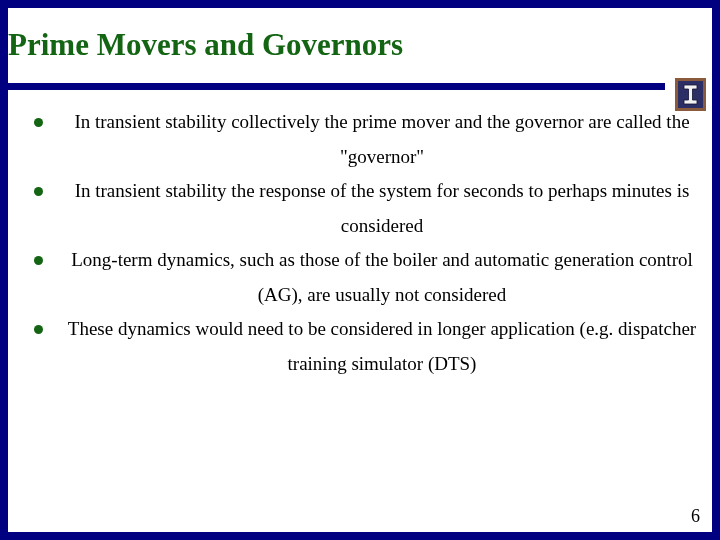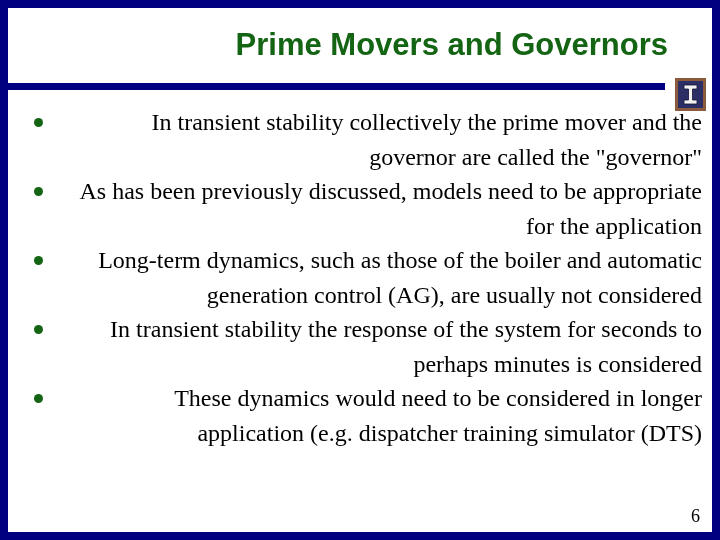--- a/index.html
+++ b/index.html
@@ -27,23 +27,23 @@
   .frame-top    { left: 0;  top: 0;    width: 720px; height: 8px; }
   .frame-bottom { left: 0;  bottom: 0; width: 720px; height: 8px; }
   .frame-left   { left: 0;  top: 0;    width: 8px;   height: 540px; }
   .frame-right  { right: 0; top: 0;    width: 8px;   height: 540px; }
 
   #title {
     position: absolute;
     left: 8px;
     top: 26px;
     width: 660px;
-    text-align: right;
+    text-align: left;
     color: #136413;
-    font-family: Liberation Sans, sans-serif;
+    font-family: Liberation Serif, serif;
     font-weight: bold;
     font-size: 31px;
     line-height: 38px;
     letter-spacing: 0px;
     white-space: nowrap;
   }
 
   #title-rule {
     position: absolute;
     left: 8px;
@@ -82,23 +82,23 @@
     list-style: none;
     margin: 0;
     padding: 0;
   }
   ul.bullets > li {
     position: relative;
     padding-left: 36px;
     margin: 0 0 0 0;
     color: #000000;
     font-family: "Liberation Serif", "DejaVu Serif", serif;
-    font-size: 24px;
+    font-size: 19px;
     line-height: 34.5px;
-    text-align: right;
+    text-align: center;
   }
   ul.bullets > li .bullet-dot {
     position: absolute;
     left: 8px;
     top: 13px;
     width: 9px;
     height: 9px;
     border-radius: 50%;
     background: #136413;
   }
@@ -139,29 +139,25 @@
   </div>
 
   <div id="body">
     <ul class="bullets">
       <li>
         <span class="bullet-dot"></span>
         <span class="bullet-text">In transient stability collectively the prime mover and the governor are called the "governor"</span>
       </li>
       <li>
         <span class="bullet-dot"></span>
-        <span class="bullet-text">As has been previously discussed, models need to be appropriate for the application</span>
+        <span class="bullet-text">In transient stability the response of the system for seconds to perhaps minutes is considered</span>
       </li>
       <li>
         <span class="bullet-dot"></span>
         <span class="bullet-text">Long-term dynamics, such as those of the boiler and automatic generation control (AG), are usually not considered</span>
-      </li>
-      <li>
-        <span class="bullet-dot"></span>
-        <span class="bullet-text">In transient stability the response of the system for seconds to perhaps minutes is considered</span>
       </li>
       <li>
         <span class="bullet-dot"></span>
         <span class="bullet-text">These dynamics would need to be considered in longer application (e.g. dispatcher training simulator (DTS)</span>
       </li>
     </ul>
   </div>
 
   <div id="page-number">6</div>
 

